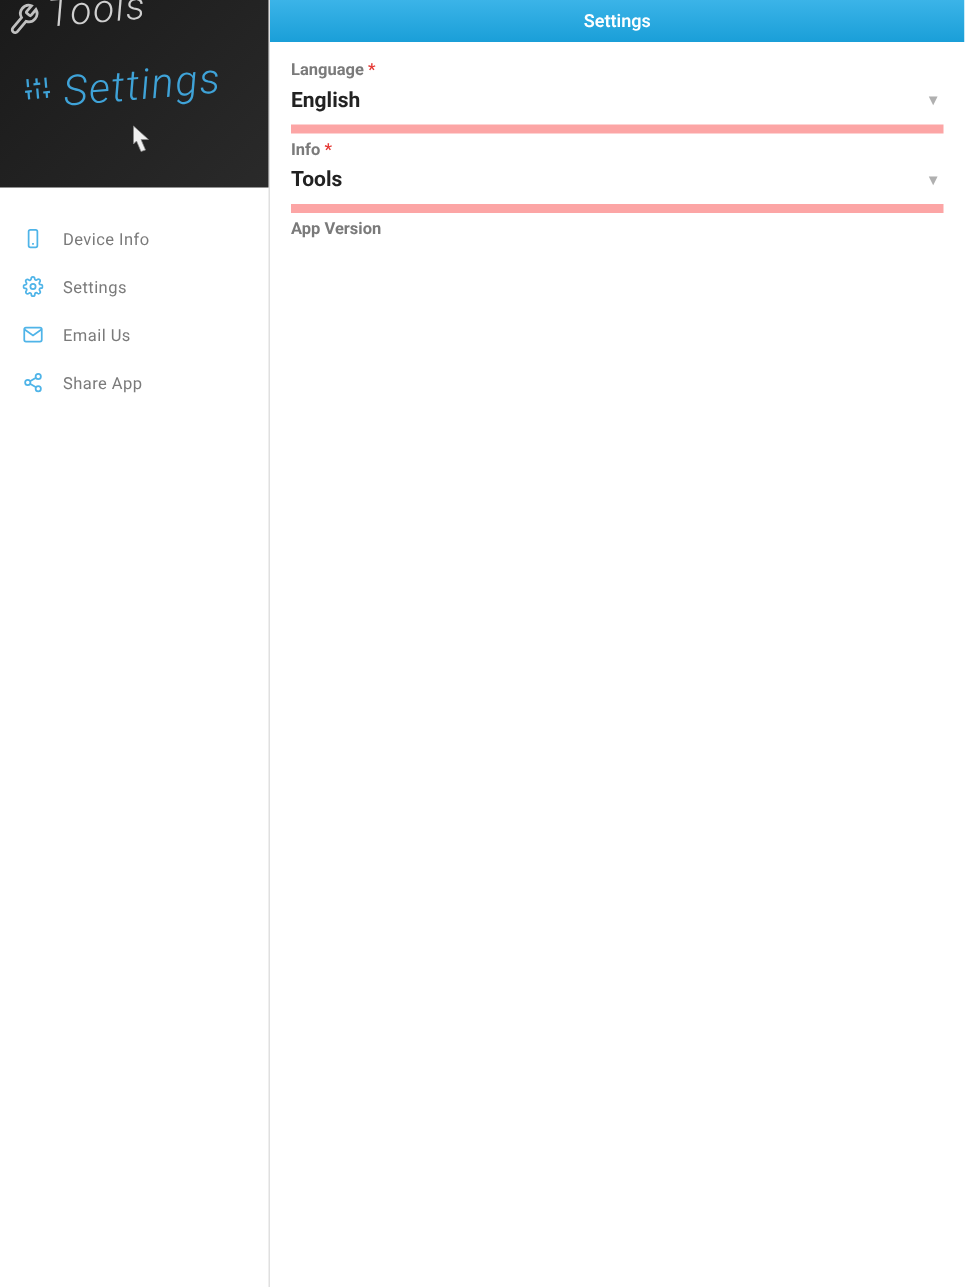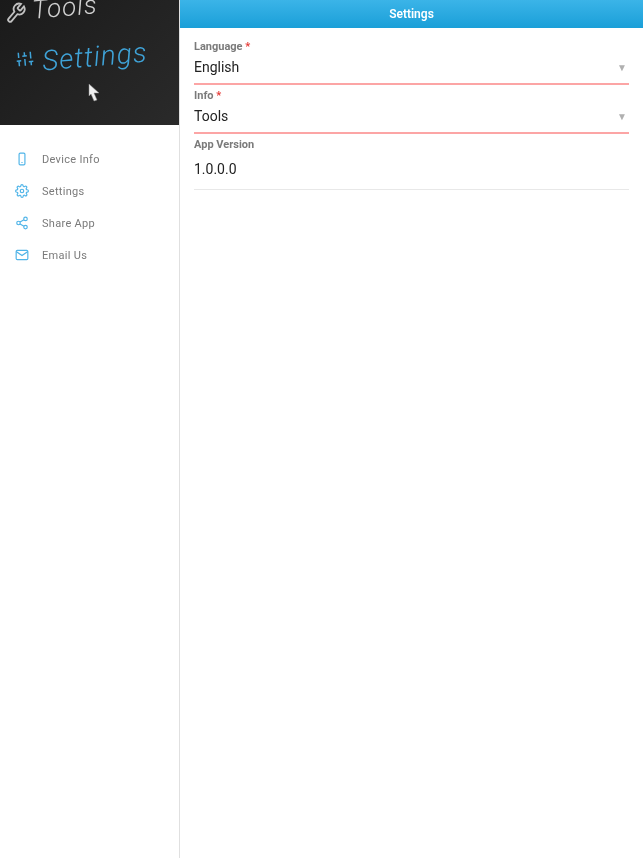--- a/index.html
+++ b/index.html
@@ -133,22 +133,23 @@
       font-weight: bold;
     }
     .required {
       color: #e53935;
     }
     .field-value-row {
       display: flex;
       align-items: center;
       justify-content: space-between;
       padding: 4px 0 8px 0;
-      border-bottom: 2px solid #fca5a5;
+      border-bottom: 6px solid #fca5a5;
       cursor: pointer;
+      font-weight: bold;
     }
     .field-value {
       font-size: 14px;
       color: #222;
     }
     .dropdown-caret {
       color: #b0b0b0;
       font-size: 10px;
       padding-right: 2px;
     }
@@ -207,37 +208,37 @@
         <svg width="14" height="14" viewBox="0 0 24 24" fill="none" stroke="currentColor" stroke-width="2">
           <circle cx="12" cy="12" r="3"></circle>
           <path d="M19.4 15a1.65 1.65 0 0 0 .33 1.82l.06.06a2 2 0 1 1-2.83 2.83l-.06-.06a1.65 1.65 0 0 0-1.82-.33 1.65 1.65 0 0 0-1 1.51V21a2 2 0 0 1-4 0v-.09a1.65 1.65 0 0 0-1-1.51 1.65 1.65 0 0 0-1.82.33l-.06.06a2 2 0 1 1-2.83-2.83l.06-.06a1.65 1.65 0 0 0 .33-1.82 1.65 1.65 0 0 0-1.51-1H3a2 2 0 0 1 0-4h.09a1.65 1.65 0 0 0 1.51-1 1.65 1.65 0 0 0-.33-1.82l-.06-.06a2 2 0 1 1 2.83-2.83l.06.06a1.65 1.65 0 0 0 1.82.33h0a1.65 1.65 0 0 0 1-1.51V3a2 2 0 0 1 4 0v.09a1.65 1.65 0 0 0 1 1.51 1.65 1.65 0 0 0 1.82-.33l.06-.06a2 2 0 1 1 2.83 2.83l-.06.06a1.65 1.65 0 0 0-.33 1.82v0a1.65 1.65 0 0 0 1.51 1H21a2 2 0 0 1 0 4h-.09a1.65 1.65 0 0 0-1.51 1z"></path>
         </svg>
       </span>
       <span class="sidebar-item-label">Settings</span>
     </div>
     <div class="sidebar-item">
       <span class="sidebar-item-icon">
         <svg width="14" height="14" viewBox="0 0 24 24" fill="none" stroke="currentColor" stroke-width="2">
+          <rect x="2" y="4" width="20" height="16" rx="2"></rect>
+            <polyline points="2,6 12,13 22,6"></polyline>
+        </svg>
+      </span>
+      <span class="sidebar-item-label">Email Us</span>
+    </div>
+    <div class="sidebar-item">
+      <span class="sidebar-item-icon">
+        <svg width="14" height="14" viewBox="0 0 24 24" fill="none" stroke="currentColor" stroke-width="2">
           <circle cx="18" cy="5" r="3"></circle>
             <circle cx="6" cy="12" r="3"></circle>
             <circle cx="18" cy="19" r="3"></circle>
           <line x1="8.59" y1="13.51" x2="15.42" y2="17.49"></line>
             <line x1="15.41" y1="6.51" x2="8.59" y2="10.49"></line>
         </svg>
       </span>
       <span class="sidebar-item-label">Share App</span>
-    </div>
-    <div class="sidebar-item">
-      <span class="sidebar-item-icon">
-        <svg width="14" height="14" viewBox="0 0 24 24" fill="none" stroke="currentColor" stroke-width="2">
-          <rect x="2" y="4" width="20" height="16" rx="2"></rect>
-            <polyline points="2,6 12,13 22,6"></polyline>
-        </svg>
-      </span>
-      <span class="sidebar-item-label">Email Us</span>
     </div>
   </div>
 </div>
 
 <div class="main">
   <div class="main-header">
     <span class="main-header-title">Settings</span>
   </div>
   <div class="main-content">
 
@@ -258,17 +259,16 @@
         <span class="required">*</span>
       </label>
       <div class="field-value-row">
         <span class="field-value">Tools</span>
         <span class="dropdown-caret">▼</span>
       </div>
     </div>
 
     <div class="field">
       <label class="field-label">App Version</label>
-      <div class="static-value">1.0.0.0</div>
     </div>
 
   </div>
 </div>
 
 </body></html>

